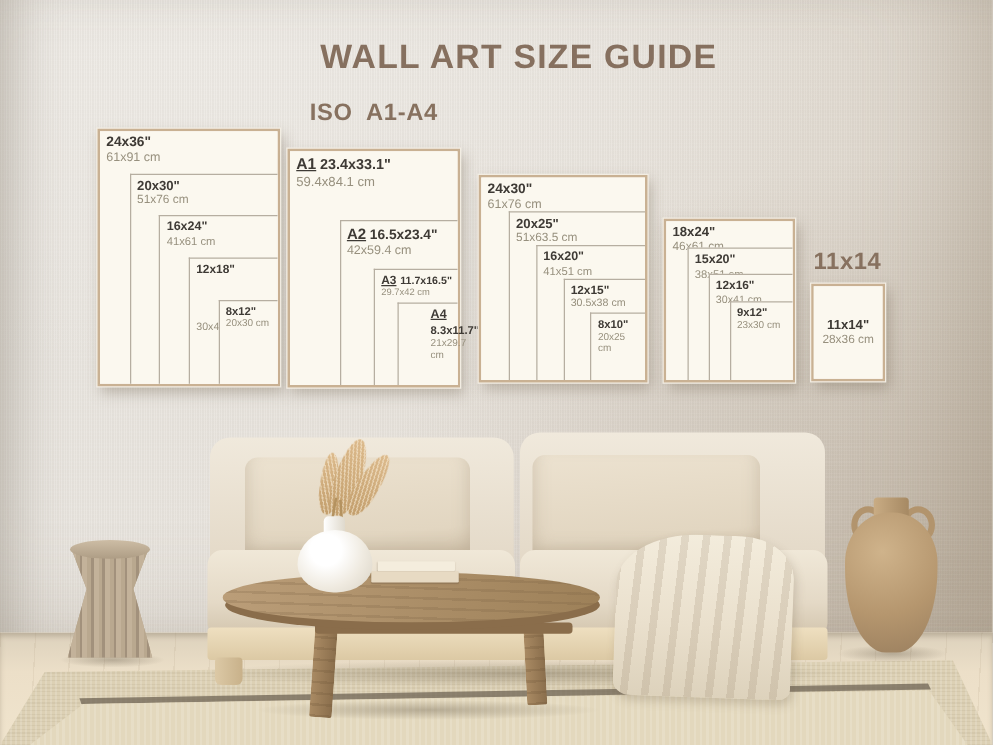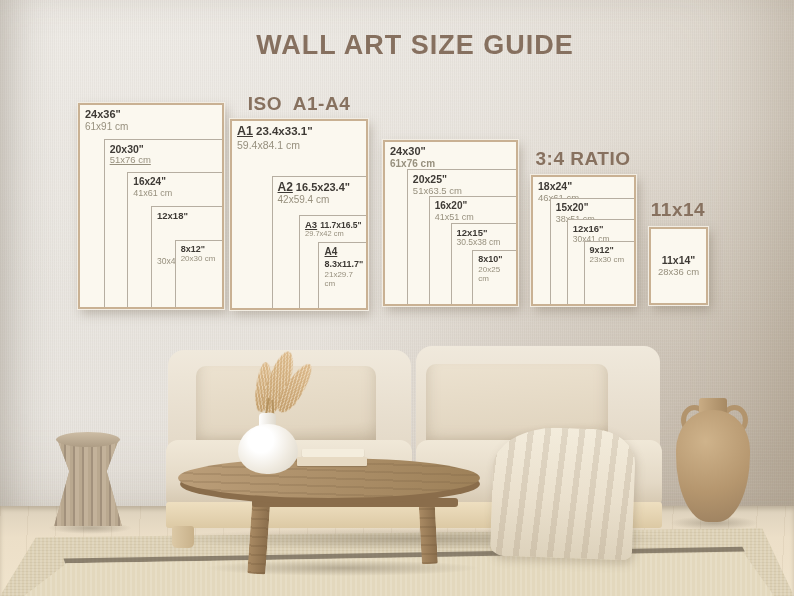--- a/index.html
+++ b/index.html
@@ -207,65 +207,64 @@
 
   <div class="guide">
     <div class="guide-title">WALL ART SIZE GUIDE</div>
 
 
       <div class="frame" style="left: 78px; top: 103px; width: 146px; height: 206px;">
         <div class="size-rect full" style="width: 100%; height: 100%;">
           <div class="size-label" style="font-size: 11px;"><span class="size-in">24x36"</span><div class="size-cm" style="font-size: 10px;">61x91 cm</div></div>
         </div>
         <div class="size-rect" style="width: 83.3333%; height: 83.3333%;">
-          <div class="size-label" style="font-size: 10.5px;"><span class="size-in">20x30"</span><div class="size-cm" style="font-size: 9.5px; text-decoration: underline;">51x76 cm</div></div>
+          <div class="size-label" style="font-size: 10.5px;"><span class="size-in">20x30"</span><div class="size-cm" style="font-size: 9.5px;">51x76 cm</div></div>
         </div>
         <div class="size-rect" style="width: 66.6667%; height: 66.6667%;">
           <div class="size-label" style="font-size: 10px;"><span class="size-in">16x24"</span><div class="size-cm" style="font-size: 9px;">41x61 cm</div></div>
         </div>
         <div class="size-rect" style="width: 50%; height: 50%;">
           <div class="size-label" style="font-size: 9.5px;"><span class="size-in">12x18"</span><div class="size-cm" style="font-size: 8.5px; margin-top: 36px;">30x46 cm</div></div>
         </div>
         <div class="size-rect" style="width: 33.3333%; height: 33.3333%;">
           <div class="size-label" style="font-size: 9px;"><span class="size-in">8x12"</span><div class="size-cm" style="font-size: 8px;">20x30 cm</div></div>
         </div>
       </div>
-      <div class="group-heading" style="left: 299px; top: 93px;">ISO&nbsp; A1-A4</div>
+      <div class="group-heading" style="left: 299px; top: 80px;">ISO&nbsp; A1-A4</div>
       <div class="frame" style="left: 230px; top: 119px; width: 138px; height: 191px;">
         <div class="size-rect full" style="width: 100%; height: 100%;">
           <div class="size-label" style="font-size: 11.5px;"><span class="iso-tag" style="font-size: 12.5px;">A1</span><span class="size-in">23.4x33.1"</span><div class="size-cm" style="font-size: 10.5px;">59.4x84.1 cm</div></div>
         </div>
         <div class="size-rect" style="width: 70.5128%; height: 70.6949%;">
           <div class="size-label" style="font-size: 11px;"><span class="iso-tag" style="font-size: 12px;">A2</span><span class="size-in">16.5x23.4"</span><div class="size-cm" style="font-size: 10px;">42x59.4 cm</div></div>
         </div>
         <div class="size-rect" style="width: 50%; height: 49.8489%;">
           <div class="size-label" style="font-size: 8.5px;"><span class="iso-tag" style="font-size: 9.5px;">A3</span><span class="size-in">11.7x16.5"</span><div class="size-cm" style="font-size: 7.5px;">29.7x42 cm</div></div>
         </div>
         <div class="size-rect" style="width: 35.4701%; height: 35.3474%;">
-          <div class="size-label" style="font-size: 9px;"><span class="iso-tag block" style="font-size: 10px;">A4</span><span class="size-in">8.3x11.7"</span><div class="size-cm" style="font-size: 8px;">21x29.7 cm</div></div>
+          <div class="size-label" style="font-size: 9px; margin-left: 20px;"><span class="iso-tag block" style="font-size: 10px;">A4</span><span class="size-in">8.3x11.7"</span><div class="size-cm" style="font-size: 8px;">21x29.7 cm</div></div>
         </div>
       </div>
       <div class="frame" style="left: 383px; top: 140px; width: 135px; height: 166px;">
         <div class="size-rect full" style="width: 100%; height: 100%;">
-          <div class="size-label" style="font-size: 11px;"><span class="size-in">24x30"</span><div class="size-cm" style="font-size: 10px; font-weight: bold;">61x76 cm</div></div>
+          <div class="size-label" style="font-size: 11px;"><span class="size-in">24x30"</span><div class="size-cm" style="font-size: 10px;">61x76 cm</div></div>
         </div>
         <div class="size-rect" style="width: 83.3333%; height: 83.3333%;">
           <div class="size-label" style="font-size: 10.5px;"><span class="size-in">20x25"</span><div class="size-cm" style="font-size: 9.5px;">51x63.5 cm</div></div>
         </div>
         <div class="size-rect" style="width: 66.6667%; height: 66.6667%;">
           <div class="size-label" style="font-size: 10px;"><span class="size-in">16x20"</span><div class="size-cm" style="font-size: 9px;">41x51 cm</div></div>
         </div>
         <div class="size-rect" style="width: 50%; height: 50%;">
           <div class="size-label" style="font-size: 9.5px;"><span class="size-in">12x15"</span><div class="size-cm" style="font-size: 8.5px;">30.5x38 cm</div></div>
         </div>
         <div class="size-rect" style="width: 33.3333%; height: 33.3333%;">
           <div class="size-label" style="font-size: 9px;"><span class="size-in">8x10"</span><div class="size-cm" style="font-size: 8px;">20x25 cm</div></div>
         </div>
       </div>
-      <div class="group-heading" style="left: 583px; top: 148px;">3:4 RATIO</div>
       <div class="frame" style="left: 531px; top: 175px; width: 105px; height: 131px;">
         <div class="size-rect full" style="width: 100%; height: 100%;">
           <div class="size-label" style="font-size: 10.5px;"><span class="size-in">18x24"</span><div class="size-cm" style="font-size: 9.5px;">46x61 cm</div></div>
         </div>
         <div class="size-rect" style="width: 83.3333%; height: 83.3333%;">
           <div class="size-label" style="font-size: 10px;"><span class="size-in">15x20"</span><div class="size-cm" style="font-size: 9px;">38x51 cm</div></div>
         </div>
         <div class="size-rect" style="width: 66.6667%; height: 66.6667%;">
           <div class="size-label" style="font-size: 9.5px;"><span class="size-in">12x16"</span><div class="size-cm" style="font-size: 8.5px;">30x41 cm</div></div>
         </div>

